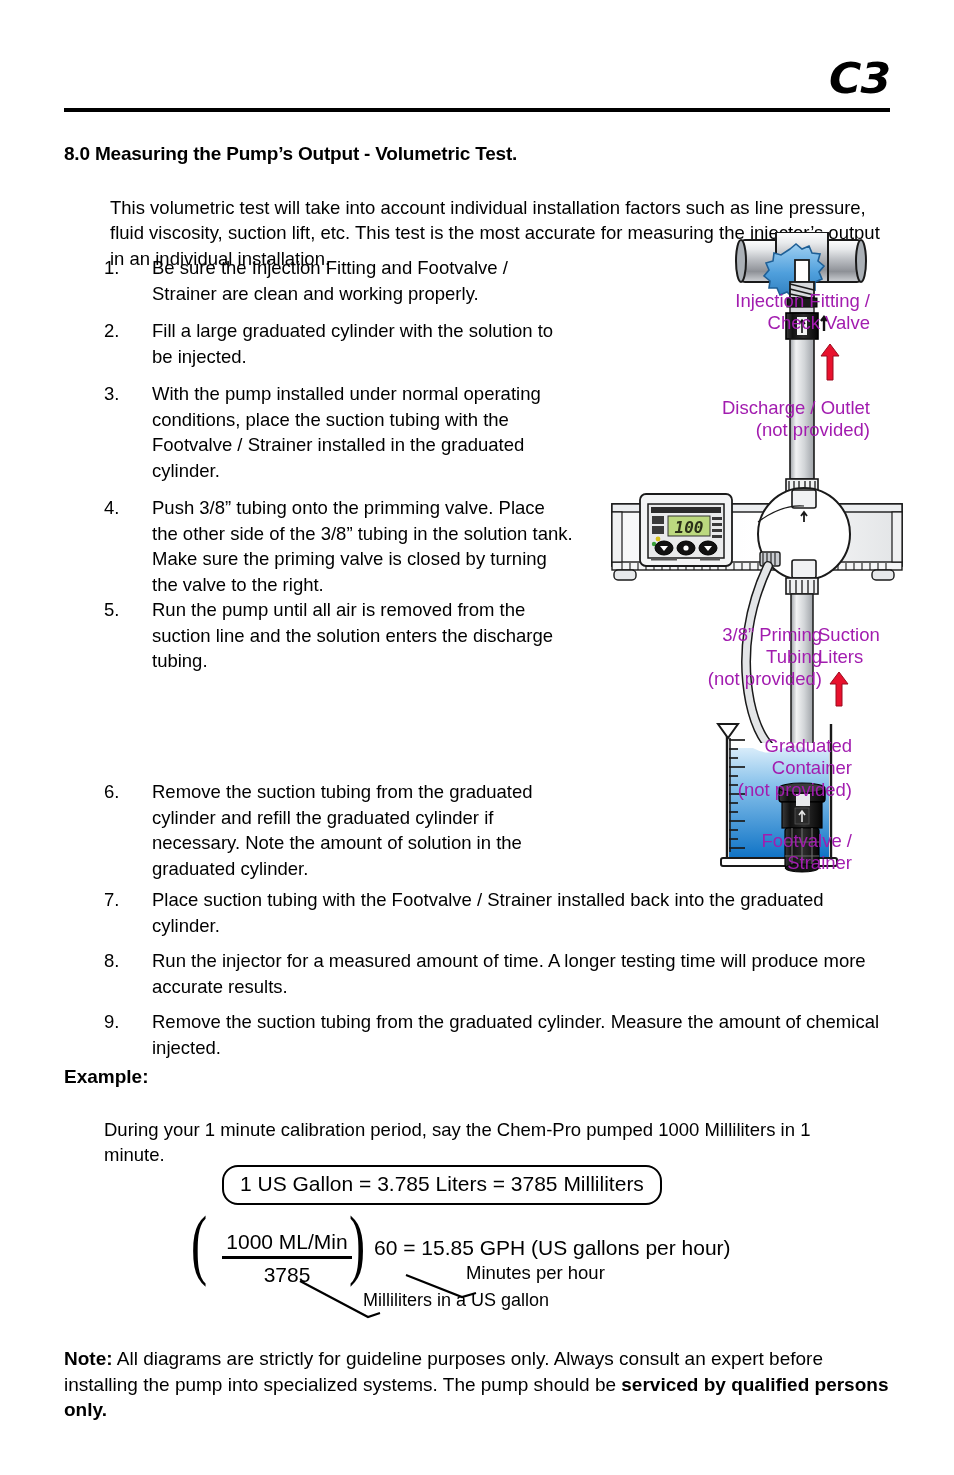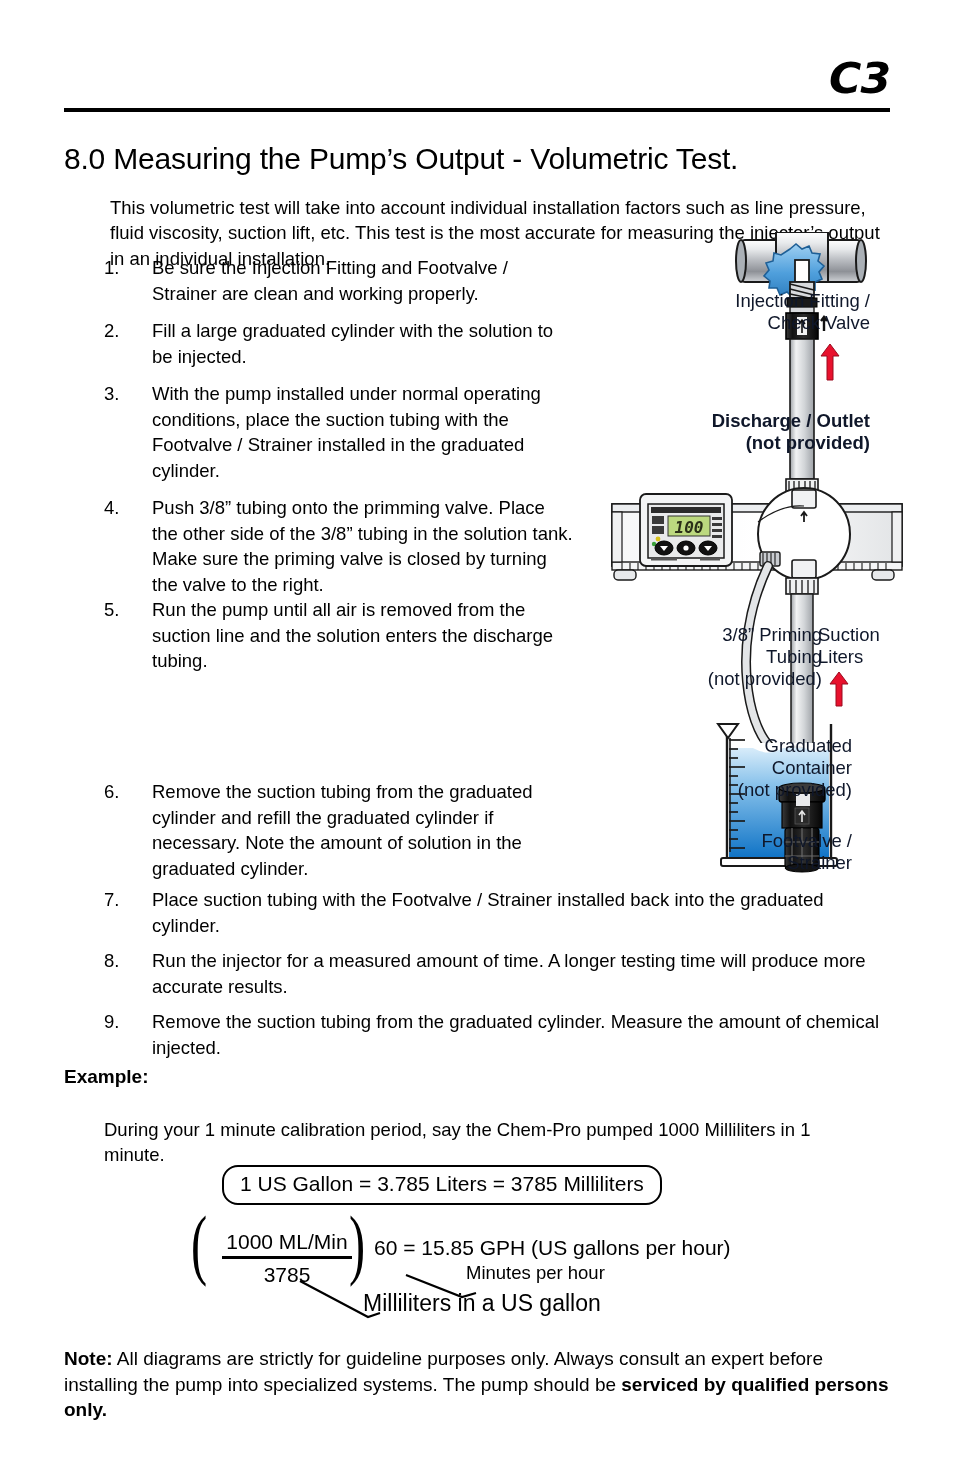--- a/index.html
+++ b/index.html
@@ -42,23 +42,23 @@
     top: 40px;
     width: 826px;
     height: 4px;
     background: #000;
   }
 
   
   #section-title {
     position: absolute;
     left: 64px;
-    top: 122px;
-    font-size: 30px;
-    font-weight: normal;
+    top: 130px;
+    font-size: 19px;
+    font-weight: bold;
     letter-spacing: -0.2px;
     white-space: nowrap;
   }
 
   
   #intro-paragraph {
     position: absolute;
     left: 110px;
     top: 176px;
     width: 770px;
@@ -161,21 +161,21 @@
     position: absolute;
     left: 466px;
     top: 1262px;
     font-size: 18.5px;
     white-space: nowrap;
   }
   #callout-milliliters {
     position: absolute;
     left: 363px;
     top: 1290px;
-    font-size: 23px;
+    font-size: 18px;
     white-space: nowrap;
   }
   #leader-svg {
     position: absolute;
     left: 180px;
     top: 1205px;
     width: 560px;
     height: 120px;
     pointer-events: none;
   }
@@ -197,26 +197,26 @@
     left: 600px;
     top: 232px;
     width: 354px;
     height: 648px;
   }
   #figure svg { display: block; }
   .fig-label {
     position: absolute;
     font-size: 18.5px;
     line-height: 22px;
-    color: #0f172a;
+    color: #a21caf;
   }
   .fig-label.right-align { text-align: right; }
 
   #label-injection   { left: 18px;  top: 58px;  width: 252px; }
-  #label-discharge   { left: 8px;   top: 178px; width: 262px; font-weight: bold; }
+  #label-discharge   { left: 8px;   top: 165px; width: 262px; }
   #label-priming     { left: 0px;   top: 392px; width: 222px; }
   #label-suction     { left: 218px; top: 392px; width: 130px; text-align: left; }
   #label-graduated   { left: 0px;   top: 503px; width: 252px; }
   #label-footvalve   { left: 0px;   top: 598px; width: 252px; }
 </style>
 </head>
 <body>
 
 <div id="page-header">
   <div id="brand-logo">C3</div>

